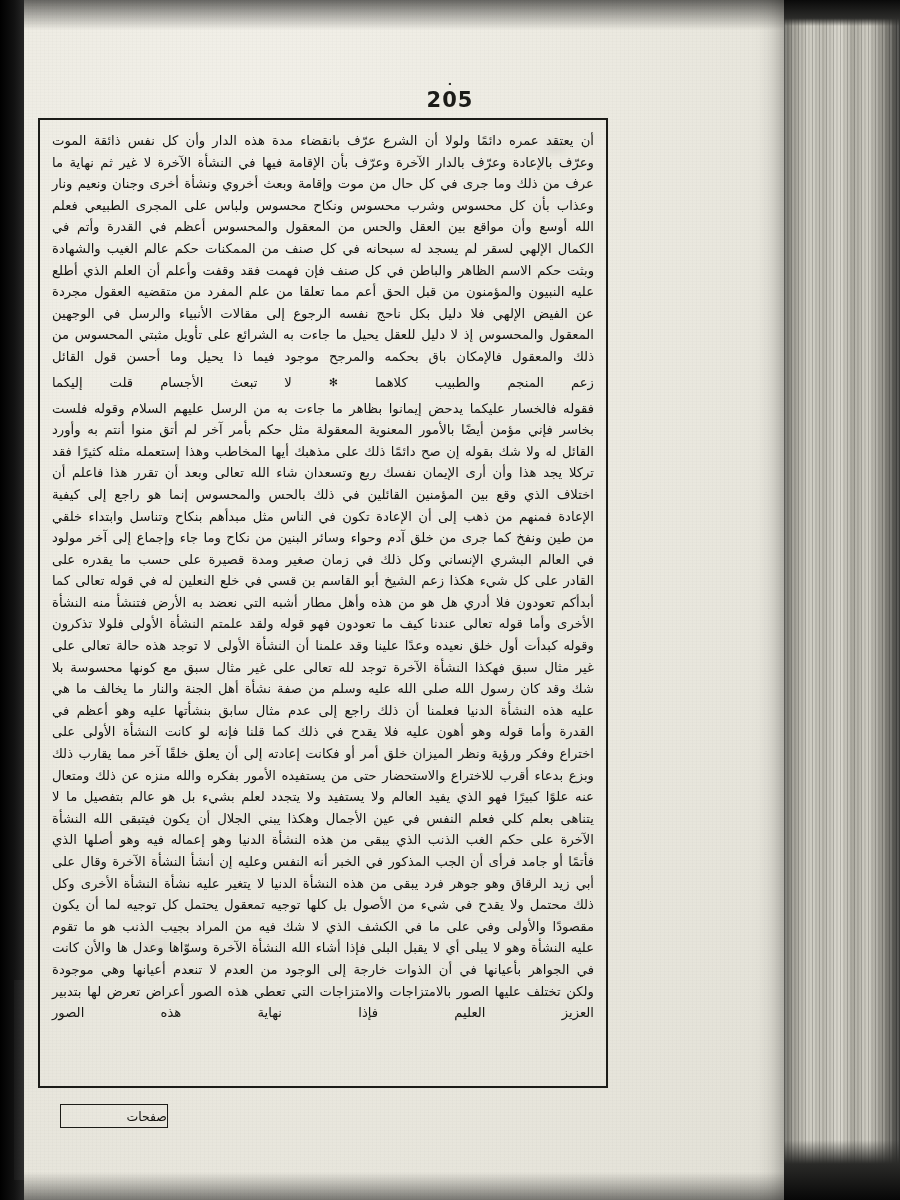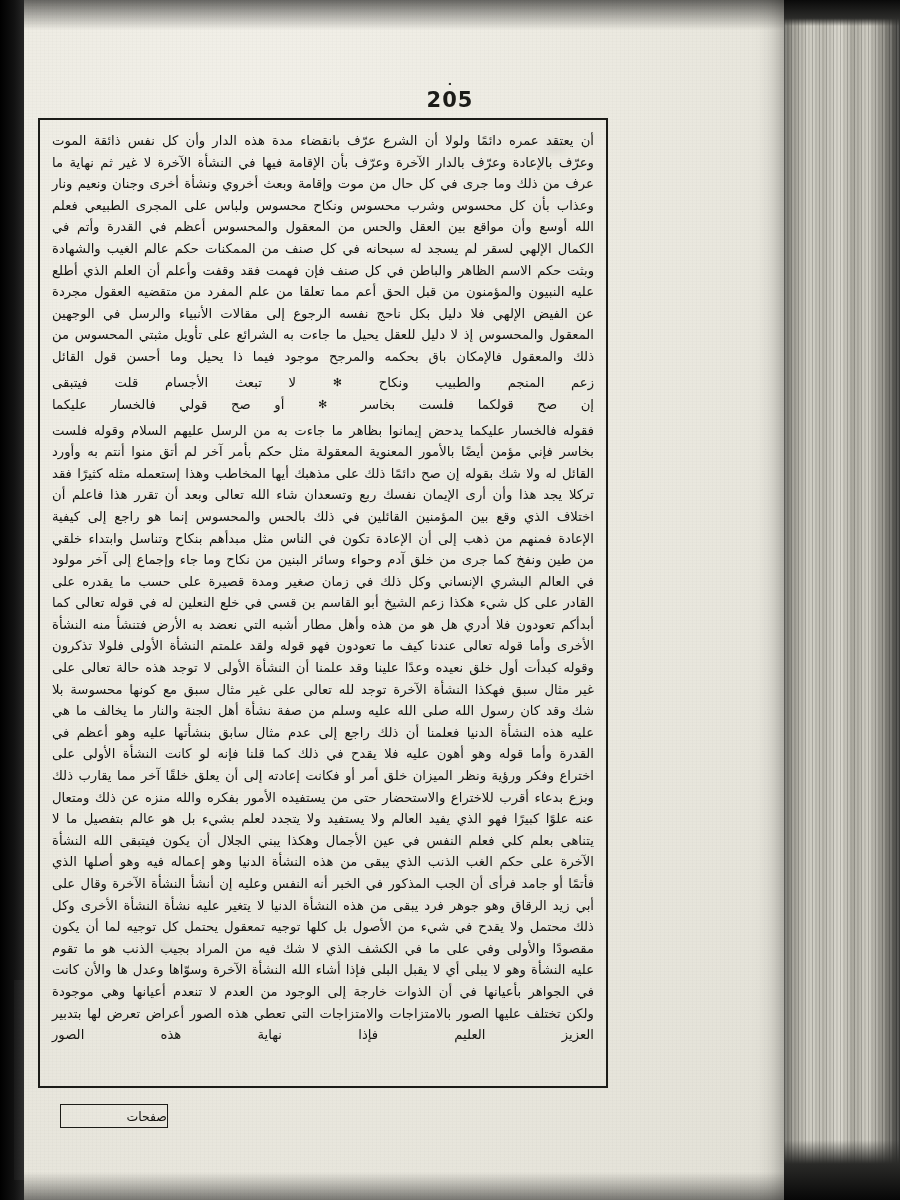--- a/index.html
+++ b/index.html
@@ -206,28 +206,23 @@
     <span class="dot">٠</span>
     <span>205</span>
   </div>
 
   <div class="text-frame">
     <div class="body-text">
       <p>أن يعتقد عمره دائمًا ولولا أن الشرع عرّف بانقضاء مدة هذه الدار وأن كل نفس ذائقة الموت وعرّف بالإعادة وعرّف بالدار الآخرة وعرّف بأن الإقامة فيها في النشأة الآخرة لا غير ثم نهاية ما عرف من ذلك وما جرى في كل حال من موت وإقامة وبعث أخروي ونشأة أخرى وجنان ونعيم ونار وعذاب بأن كل محسوس وشرب محسوس ونكاح محسوس ولباس على المجرى الطبيعي فعلم الله أوسع وأن مواقع بين العقل والحس من المعقول والمحسوس أعظم في القدرة وأتم في الكمال الإلهي لسقر لم يسجد له سبحانه في كل صنف من الممكنات حكم عالم الغيب والشهادة وبثت حكم الاسم الظاهر والباطن في كل صنف فإن فهمت فقد وقفت وأعلم أن العلم الذي أطلع عليه النبيون والمؤمنون من قبل الحق أعم مما تعلقا من علم المفرد من متقضيه العقول مجردة عن الفيض الإلهي فلا دليل بكل ناحج نفسه الرجوع إلى مقالات الأنبياء والرسل في الوجهين المعقول والمحسوس إذ لا دليل للعقل يحيل ما جاءت به الشرائع على تأويل مثبتي المحسوس من ذلك والمعقول فالإمكان باق بحكمه والمرجح موجود فيما ذا يحيل وما أحسن قول القائل</p>
 
       <div class="verse-block">
         <div class="verse-line">
-          <span>زعم المنجم والطبيب ونكاح</span>
+          <span>زعم المنجم والطبيب كلاهما</span>
           <span class="verse-sep">✻</span>
-          <span>لا تبعث الأجسام قلت فيتبقى</span>
-        </div>
-        <div class="verse-line">
-          <span>إن صح قولكما فلست بخاسر</span>
-          <span class="verse-sep">✻</span>
-          <span>أو صح قولي فالخسار عليكما</span>
+          <span>لا تبعث الأجسام قلت إليكما</span>
         </div>
       </div>
 
       <p>فقوله فالخسار عليكما يدحض إيمانوا بظاهر ما جاءت به من الرسل عليهم السلام وقوله فلست بخاسر فإني مؤمن أيضًا بالأمور المعنوية المعقولة مثل حكم بأمر آخر لم أتق منوا أنتم به وأورد القائل له ولا شك بقوله إن صح دائمًا ذلك على مذهبك أيها المخاطب وهذا إستعمله مثله كثيرًا فقد تركلا يجد هذا وأن أرى الإيمان نفسك ربع وتسعدان شاء الله تعالى وبعد أن تقرر هذا فاعلم أن اختلاف الذي وقع بين المؤمنين القائلين في ذلك بالحس والمحسوس إنما هو راجع إلى كيفية الإعادة فمنهم من ذهب إلى أن الإعادة تكون في الناس مثل مبدأهم بنكاح وتناسل وابتداء خلقي من طين ونفخ كما جرى من خلق آدم وحواء وسائر البنين من نكاح وما جاء وإجماع إلى آخر مولود في العالم البشري الإنساني وكل ذلك في زمان صغير ومدة قصيرة على حسب ما يقدره على القادر على كل شيء هكذا زعم الشيخ أبو القاسم بن قسي في خلع النعلين له في قوله تعالى كما أبدأكم تعودون فلا أدري هل هو من هذه وأهل مطار أشبه التي نعضد به الأرض فتنشأ منه النشأة الأخرى وأما قوله تعالى عندنا كيف ما تعودون فهو قوله ولقد علمتم النشأة الأولى فلولا تذكرون وقوله كبدأت أول خلق نعيده وعدًا علينا وقد علمنا أن النشأة الأولى لا توجد هذه حالة تعالى على غير مثال سبق فهكذا النشأة الآخرة توجد لله تعالى على غير مثال سبق مع كونها محسوسة بلا شك وقد كان رسول الله صلى الله عليه وسلم من صفة نشأة أهل الجنة والنار ما يخالف ما هي عليه هذه النشأة الدنيا فعلمنا أن ذلك راجع إلى عدم مثال سابق بنشأتها عليه وهو أعظم في القدرة وأما قوله وهو أهون عليه فلا يقدح في ذلك كما قلنا فإنه لو كانت النشأة الأولى على اختراع وفكر ورؤية ونظر الميزان خلق أمر أو فكانت إعادته إلى أن يعلق خلقًا آخر مما يقارب ذلك وبزع بدعاء أقرب للاختراع والاستحضار حتى من يستفيده الأمور بفكره والله منزه عن ذلك ومتعال عنه علوًا كبيرًا فهو الذي يفيد العالم ولا يستفيد ولا يتجدد لعلم بشيء بل هو عالم بتفصيل ما لا يتناهى بعلم كلي فعلم النفس في عين الأجمال وهكذا يبني الجلال أن يكون فيتبقى الله النشأة الآخرة على حكم الغب الذنب الذي يبقى من هذه النشأة الدنيا وهو إعماله فيه وهو أصلها الذي فأتمًا أو جامد فرأى أن الجب المذكور في الخبر أنه النفس وعليه إن أنشأ النشأة الآخرة وقال على أبي زيد الرقاق وهو جوهر فرد يبقى من هذه النشأة الدنيا لا يتغير عليه نشأة النشأة الأخرى وكل ذلك محتمل ولا يقدح في شيء من الأصول بل كلها توجيه تمعقول يحتمل كل توجيه لما أن يكون مقصودًا والأولى وفي على ما في الكشف الذي لا شك فيه من المراد بجيب الذنب هو ما تقوم عليه النشأة وهو لا يبلى أي لا يقبل البلى فإذا أشاء الله النشأة الآخرة وسوّاها وعدل ها والأن كانت في الجواهر بأعيانها في أن الذوات خارجة إلى الوجود من العدم لا تنعدم أعيانها وهي موجودة ولكن تختلف عليها الصور بالامتزاجات والامتزاجات التي تعطي هذه الصور أعراض تعرض لها بتدبير العزيز العليم فإذا نهاية هذه الصور</p>
     </div>
   </div>
 
   <div class="catchword">
     <span>صفحات</span>
   </div>

